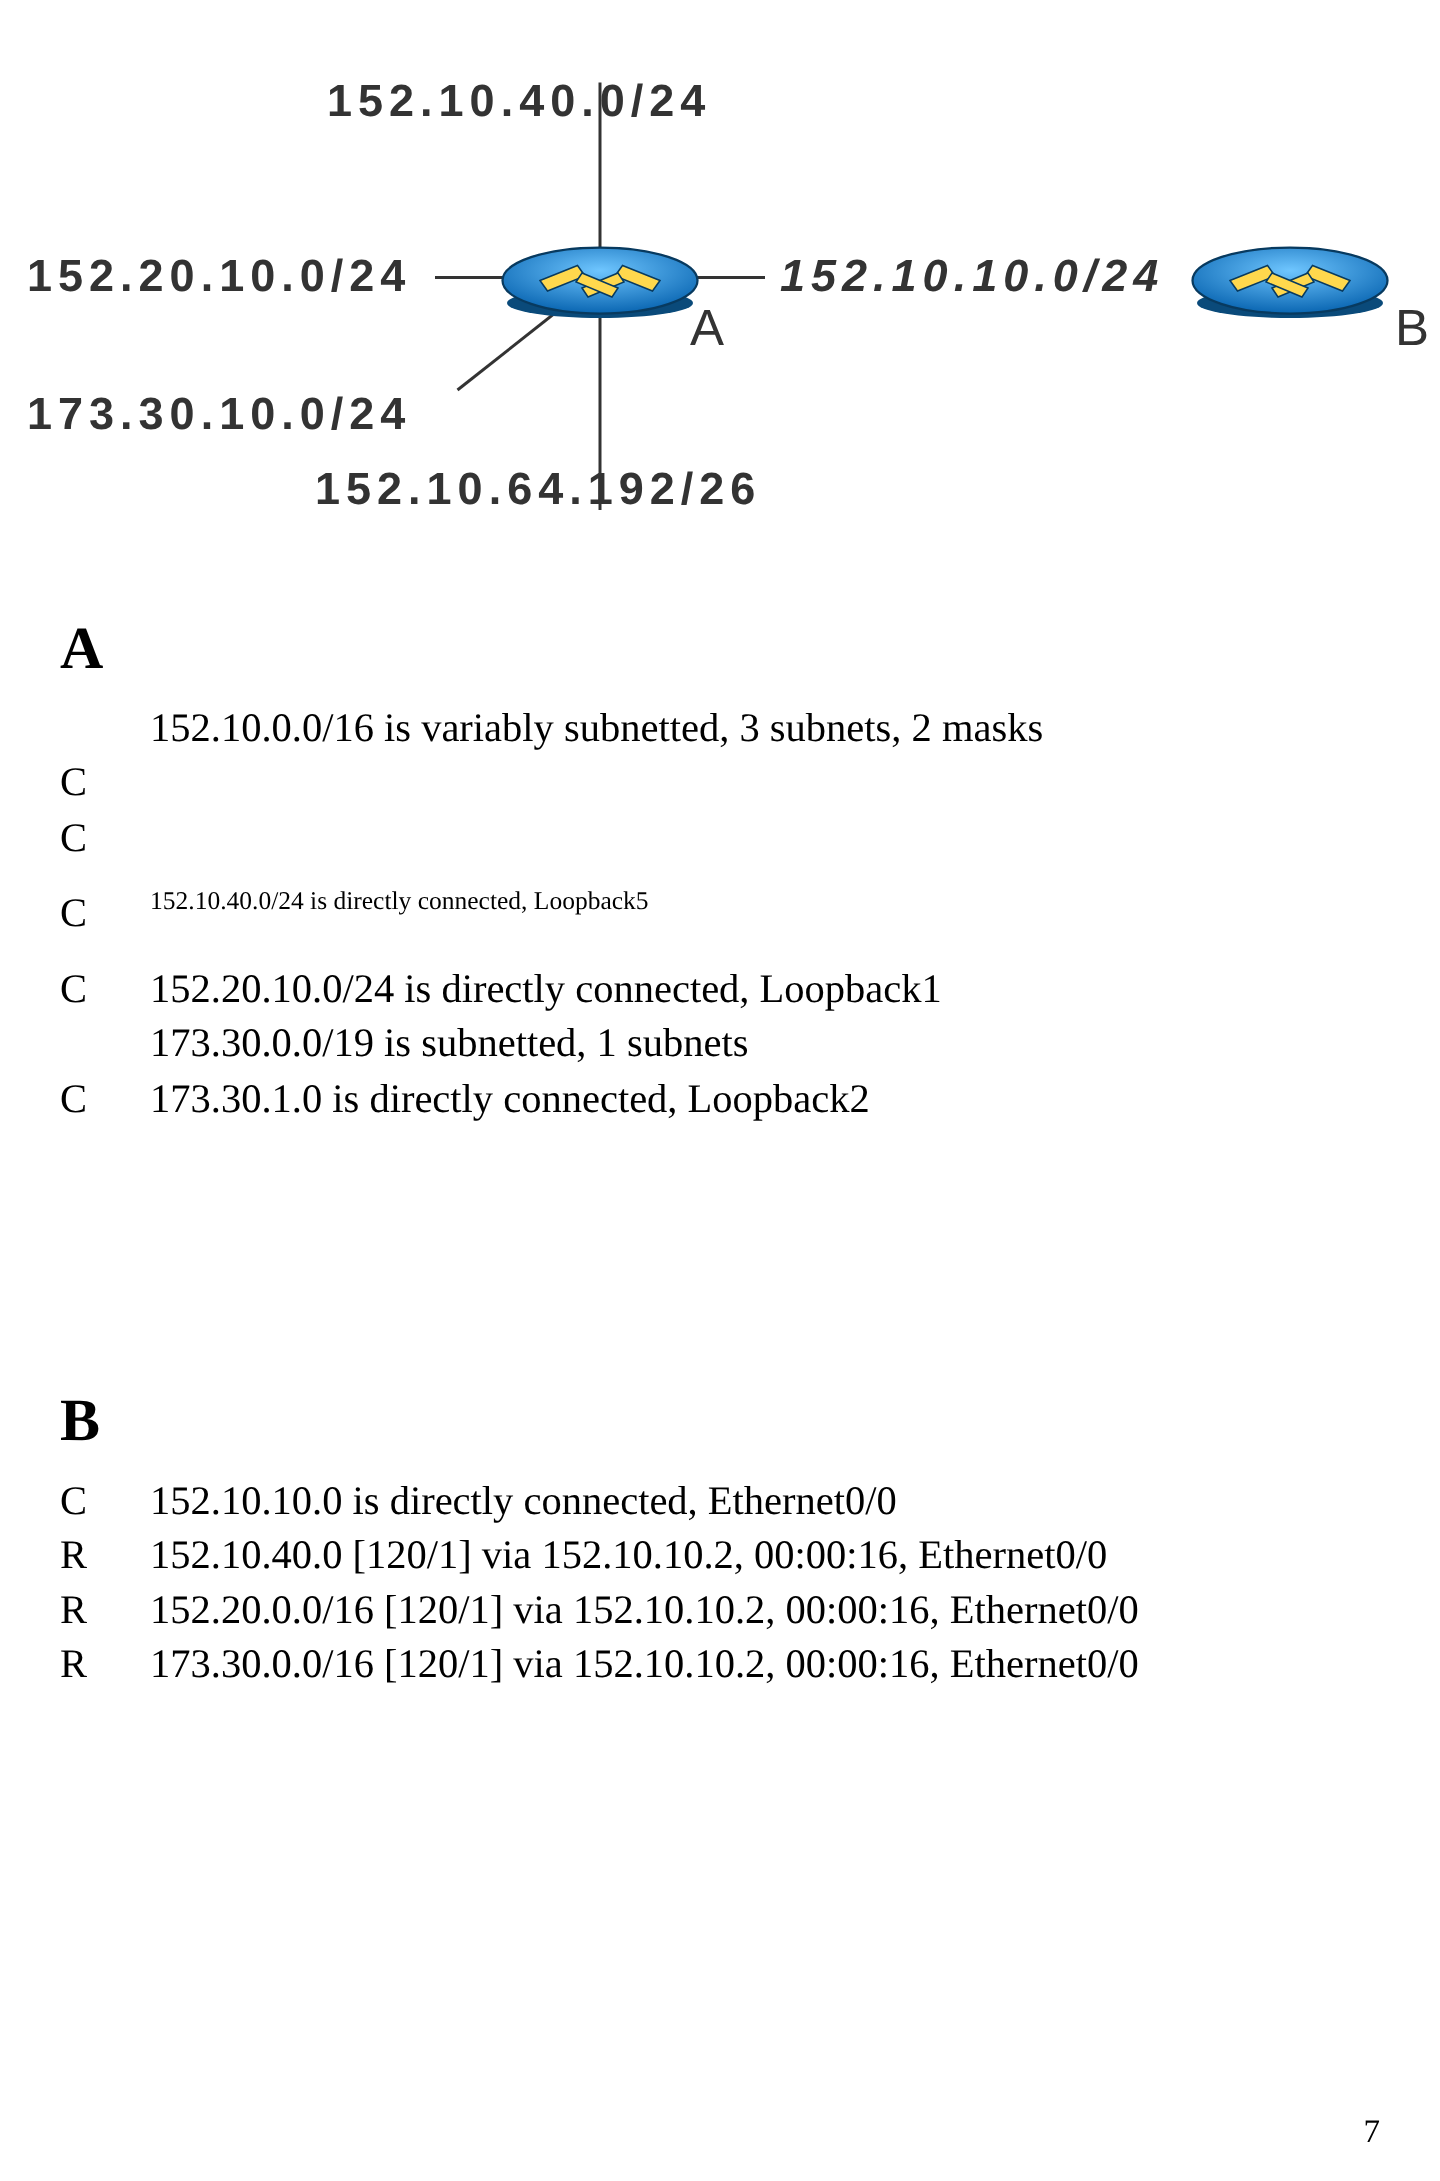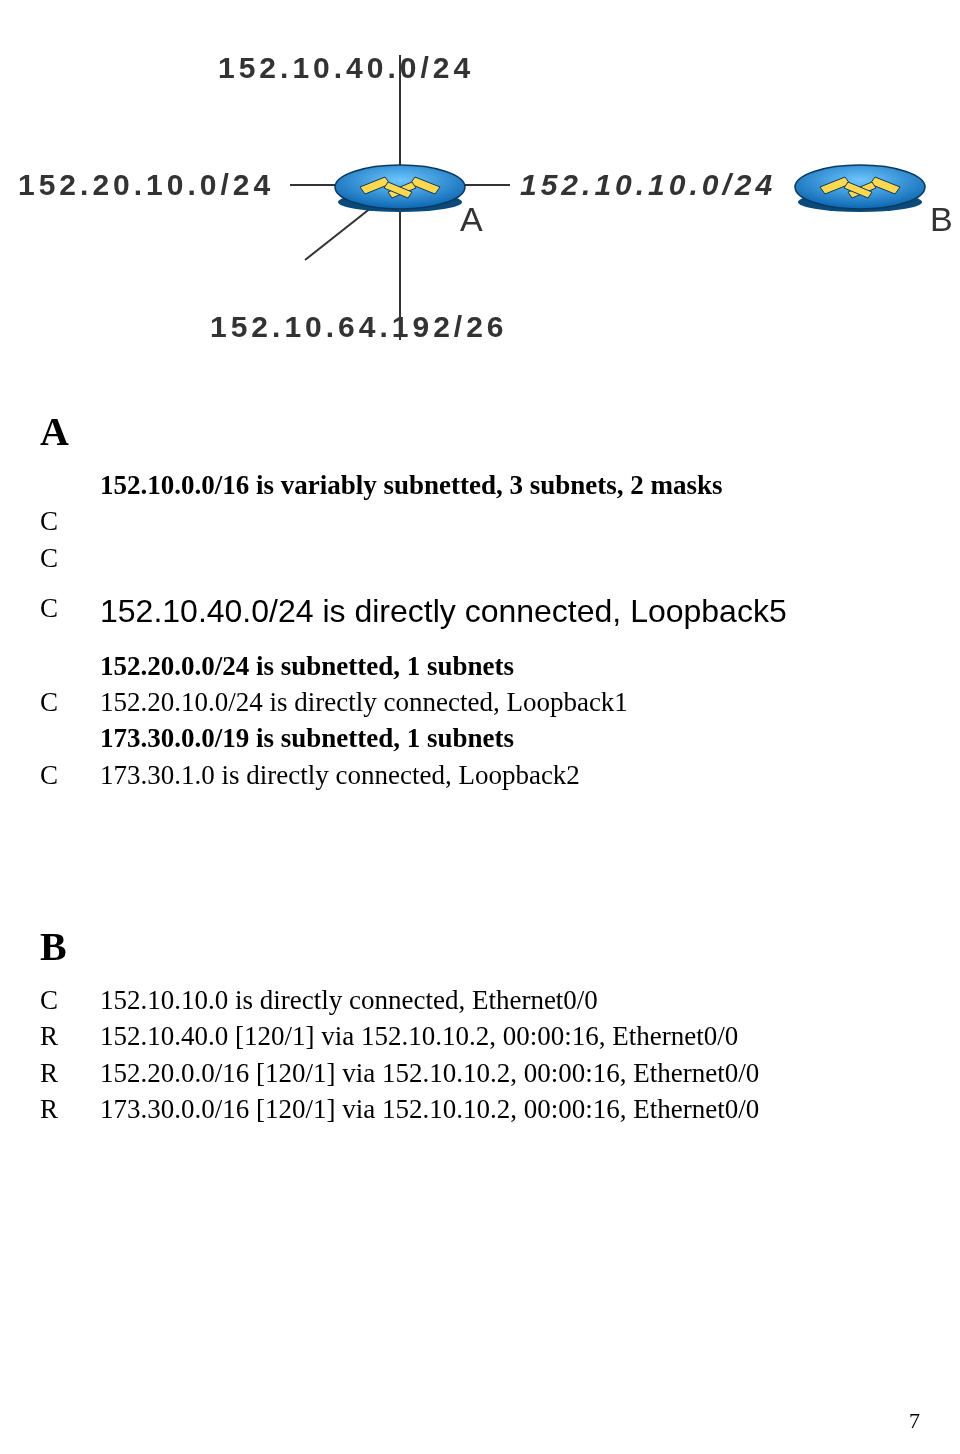--- a/index.html
+++ b/index.html
@@ -59,25 +59,24 @@
   }
   .route-line {
     display: flex;
   }
   .route-code {
     display: inline-block;
     width: 60px;
   }
   .route-indent {
     padding-left: 60px;
-    font-weight: bold;
   }
   .helv {
-    font-family: Liberation Sans, sans-serif;
-    font-size: 32px;
+    font-family: Liberation Serif, serif;
+    font-size: 17px;
   }
   .pagenum {
     position: absolute;
     right: 40px;
     bottom: 20px;
     font-family: "Times New Roman", Times, serif;
     font-size: 22px;
     color: #000;
   }
 </style>
@@ -92,20 +91,21 @@
       <line x1="400" y1="185" x2="400" y2="55" stroke="#333" stroke-width="2"></line>
       <line x1="400" y1="185" x2="290" y2="185" stroke="#333" stroke-width="2"></line>
       <line x1="400" y1="185" x2="510" y2="185" stroke="#333" stroke-width="2"></line>
       <line x1="400" y1="185" x2="305" y2="260" stroke="#333" stroke-width="2"></line>
       <line x1="400" y1="185" x2="400" y2="340" stroke="#333" stroke-width="2"></line>
     </svg>
 
     <div class="net-label" style="left:218px; top:8px;margin-top:43px;">152.10.40.0/24</div>
     <div class="net-label" style="left:18px;  top:168px;">152.20.10.0/24</div>
     <div class="net-label" style="left:520px; top:168px;font-style:italic;">152.10.10.0/24</div>
+    <div class="net-label" style="left:18px;  top:260px;">173.30.10.0/24</div>
     <div class="net-label" style="left:210px; top:310px;">152.10.64.192/26</div>
 
     
     <div class="router" style="left:330px; top:162px;">
       <svg width="140" height="50" viewBox="0 0 140 50">
         <defs>
           <radialGradient id="gA" cx="50%" cy="35%" r="65%">
             <stop offset="0%" stop-color="#6fc6ff"></stop>
             <stop offset="100%" stop-color="#0a66b2"></stop>
           </radialGradient>
@@ -160,23 +160,20 @@
     <div style="height:14px;"></div>
     <div id="ra-block2">
         <div class="route-line">
           <span class="route-code">C</span>
           <span class="helv">152.10.40.0/24 is directly connected, Loopback5</span>
         </div>
       </div>
     <div style="height:14px;"></div>
     <div id="ra-block3">
         <div class="route-line">
-          <span class="route-indent">152.20.0.0/24 is subnetted, 1 subnets</span>
-        </div>
-        <div class="route-line">
           <span class="route-code">C</span>
           <span>152.20.10.0/24 is directly connected, Loopback1</span>
         </div>
         <div class="route-line">
           <span class="route-indent">173.30.0.0/19 is subnetted, 1 subnets</span>
         </div>
         <div class="route-line">
           <span class="route-code">C</span>
           <span>173.30.1.0 is directly connected, Loopback2</span>
         </div>

